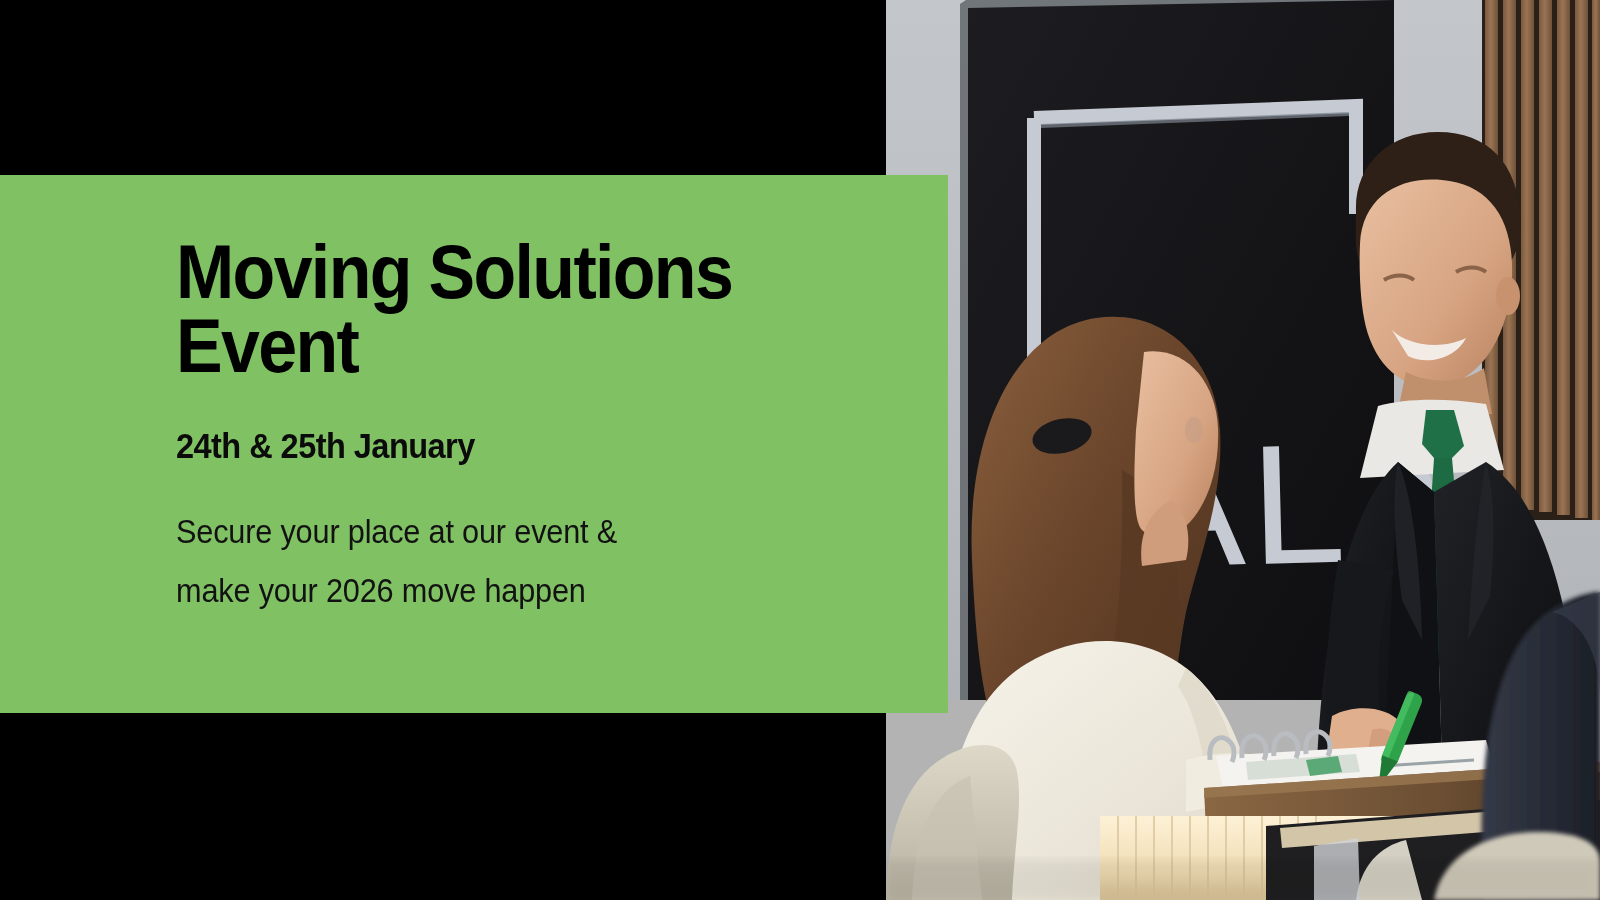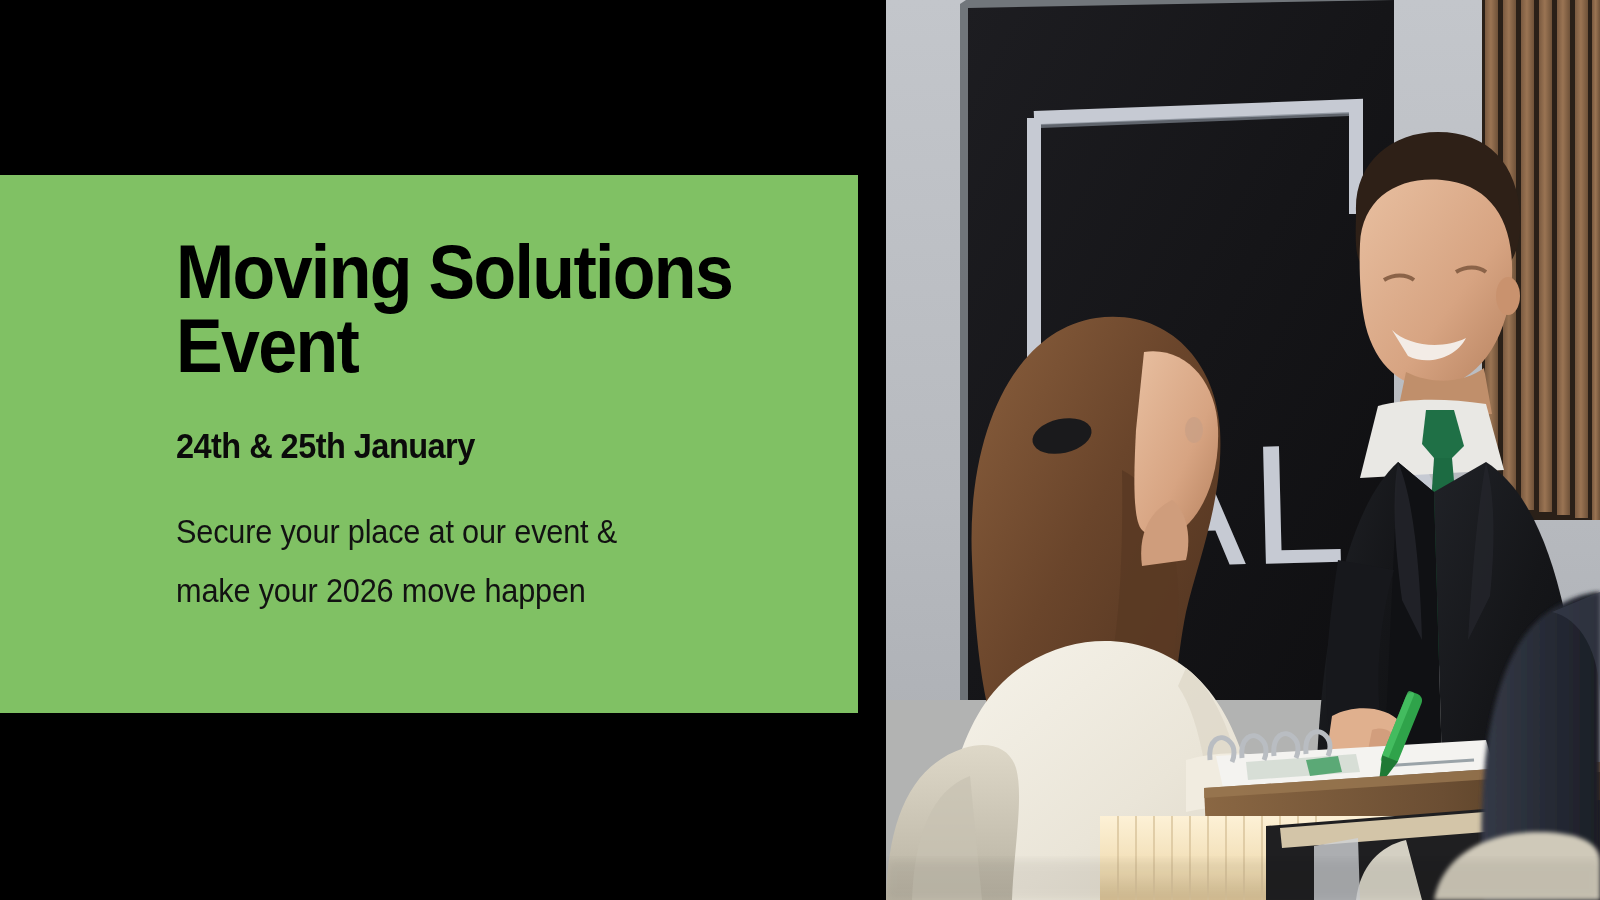--- a/index.html
+++ b/index.html
@@ -24,21 +24,21 @@
     width:714px; height:900px;
     overflow:hidden;
     background:#b6b9be;
   }
   #photo svg { display:block; width:100%; height:100%; }
 
   
   #green-block {
     position:absolute;
     left:0; top:175px;
-    width:858px; height:538px;
+    width:948px; height:538px;
     background:#80c164;
   }
   #text-stack {
     position:absolute;
     left:176px; top:60px;
     width:760px;
   }
   #headline {
     font-family:"Liberation Sans", sans-serif;
     font-size:76px;

